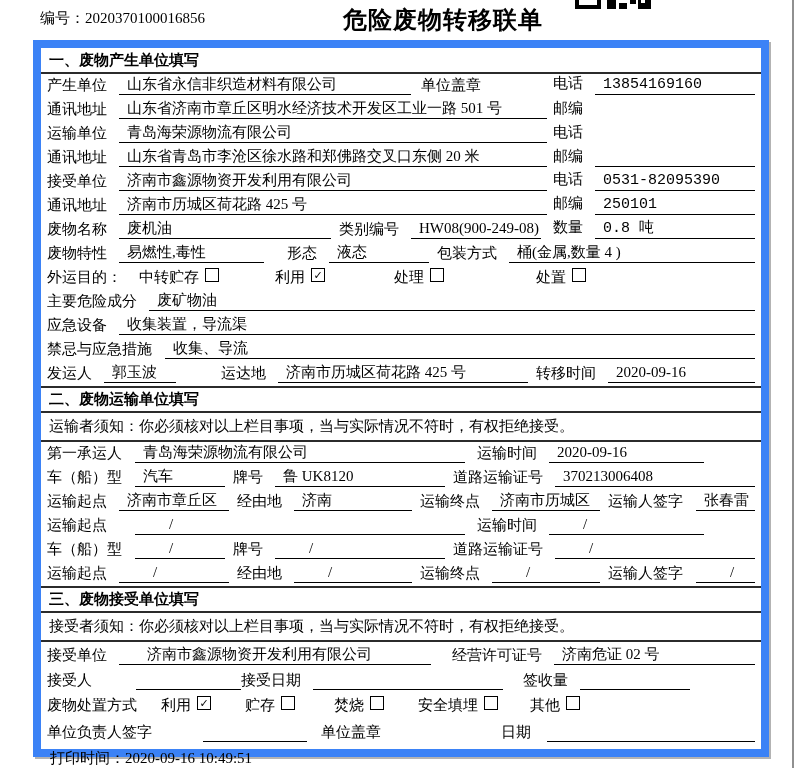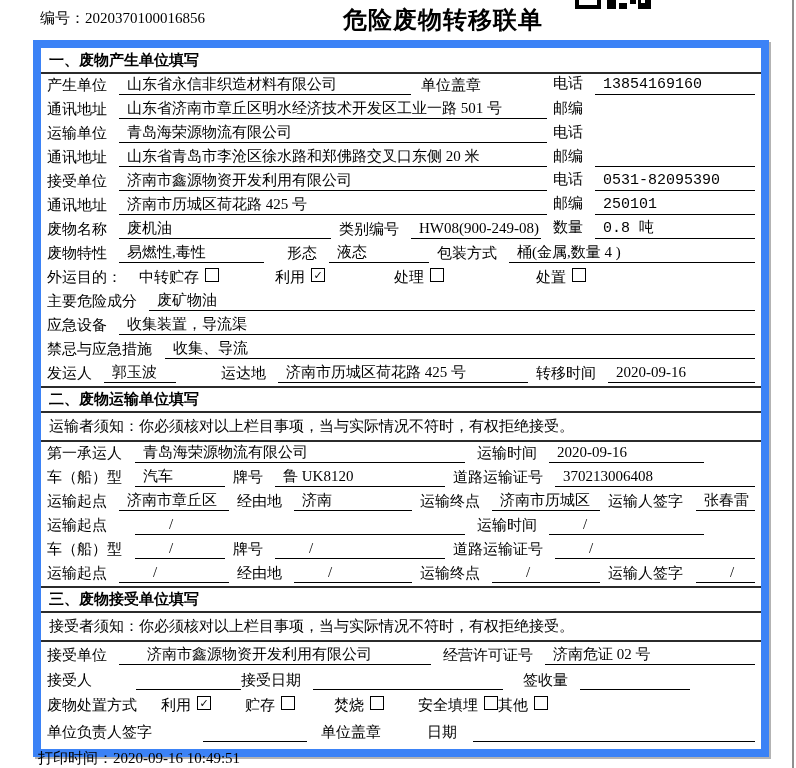--- a/index.html
+++ b/index.html
@@ -32,21 +32,21 @@
   .lbl{flex-shrink:0;white-space:nowrap;}
   .g8{margin-right:8px;}
   .fill{border-bottom:1px solid #000;white-space:nowrap;padding:0 2px 0 8px;
     flex-shrink:0;min-height:19px;box-sizing:border-box;}
   .grow{flex:1 1 auto;}
   .rcol{position:absolute;left:512px;right:6px;bottom:3px;display:flex;align-items:flex-start;font-family:Liberation Mono, monospace;}
   .opt{display:flex;flex-shrink:0;white-space:nowrap;}
   .cb{display:inline-block;box-sizing:border-box;width:14px;height:14px;border:1px solid #000;
     line-height:12px;font-size:11px;text-align:center;margin-left:6px;margin-bottom:1px;flex-shrink:0;}
   .slash{padding-left:34px;}
-  .footer{position:absolute;left:38px;top:749px;white-space:nowrap;text-align:right;}
+  .footer{position:absolute;left:50px;top:749px;white-space:nowrap;text-align:right;}
   .edge{position:absolute;left:792px;top:0;width:2px;height:768px;background:#909090;}
 </style>
 </head>
 <body>
 
 <div class="hdr-serial"><span>编号：</span><span>2020370100016856</span></div>
 <div class="hdr-title">危险废物转移联单</div>
 
 <div class="qr">
   <div class="q-sq"></div>
@@ -234,21 +234,21 @@
     <span class="lbl g8" style="width:80px;margin-left:8px">运输人签字</span>
     <span class="fill slash grow">/</span>
   </div>
 
   <div class="sec-h bt">三、废物接受单位填写</div>
   <div class="note">接受者须知：你必须核对以上栏目事项，当与实际情况不符时，有权拒绝接受。</div>
 
   <div class="row h26">
     <span class="lbl g8" style="width:64px">接受单位</span>
     <span class="fill" style="width:312px;padding-left:28px">济南市鑫源物资开发利用有限公司</span>
-    <span class="lbl g8" style="width:94px;margin-left:12px">经营许可证号</span>
+    <span class="lbl g8" style="width:94px;margin-left:21px">经营许可证号</span>
     <span class="fill grow">济南危证 02 号</span>
   </div>
 
   <div class="row h25">
     <span class="lbl" style="width:49px">接受人</span>
     <span class="fill" style="width:105px;margin-left:40px"></span>
     <span class="lbl g8" style="width:64px;">接受日期</span>
     <span class="fill" style="width:190px"></span>
     <span class="lbl g8" style="width:49px;margin-left:20px">签收量</span>
     <span class="fill" style="width:110px"></span>
@@ -265,31 +265,31 @@
         <span class="cb"></span>
       </span>
     <span class="opt" style="margin-left:39px">
         <span>焚烧</span>
         <span class="cb"></span>
       </span>
     <span class="opt" style="margin-left:34px">
         <span>安全填埋</span>
         <span class="cb"></span>
       </span>
-    <span class="opt" style="">
+    <span class="opt" style="margin-left:32px">
         <span>其他</span>
         <span class="cb"></span>
       </span>
   </div>
 
   <div class="row h27">
     <span class="lbl" style="width:110px">单位负责人签字</span>
     <span class="fill" style="width:104px;margin-left:46px"></span>
     <span class="lbl" style="width:64px;margin-left:14px">单位盖章</span>
-    <span class="lbl" style="width:34px;margin-left:42px">日期</span>
+    <span class="lbl" style="width:34px;margin-left:116px">日期</span>
     <span class="fill grow" style="margin-left:12px"></span>
   </div>
 
 </div>
 
 <div class="footer"><span>打印时间：</span><span>2020-09-16 10:49:51</span></div>
 
 <div class="edge"></div>
 
 </body></html>

